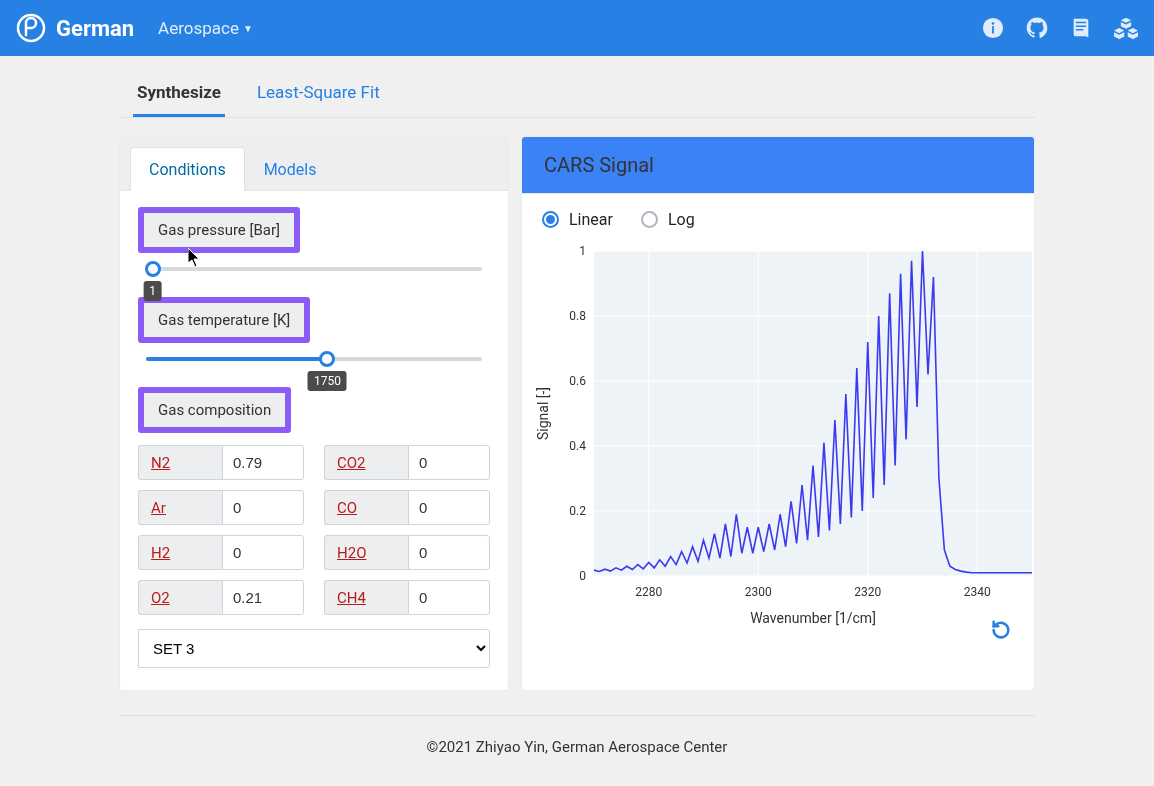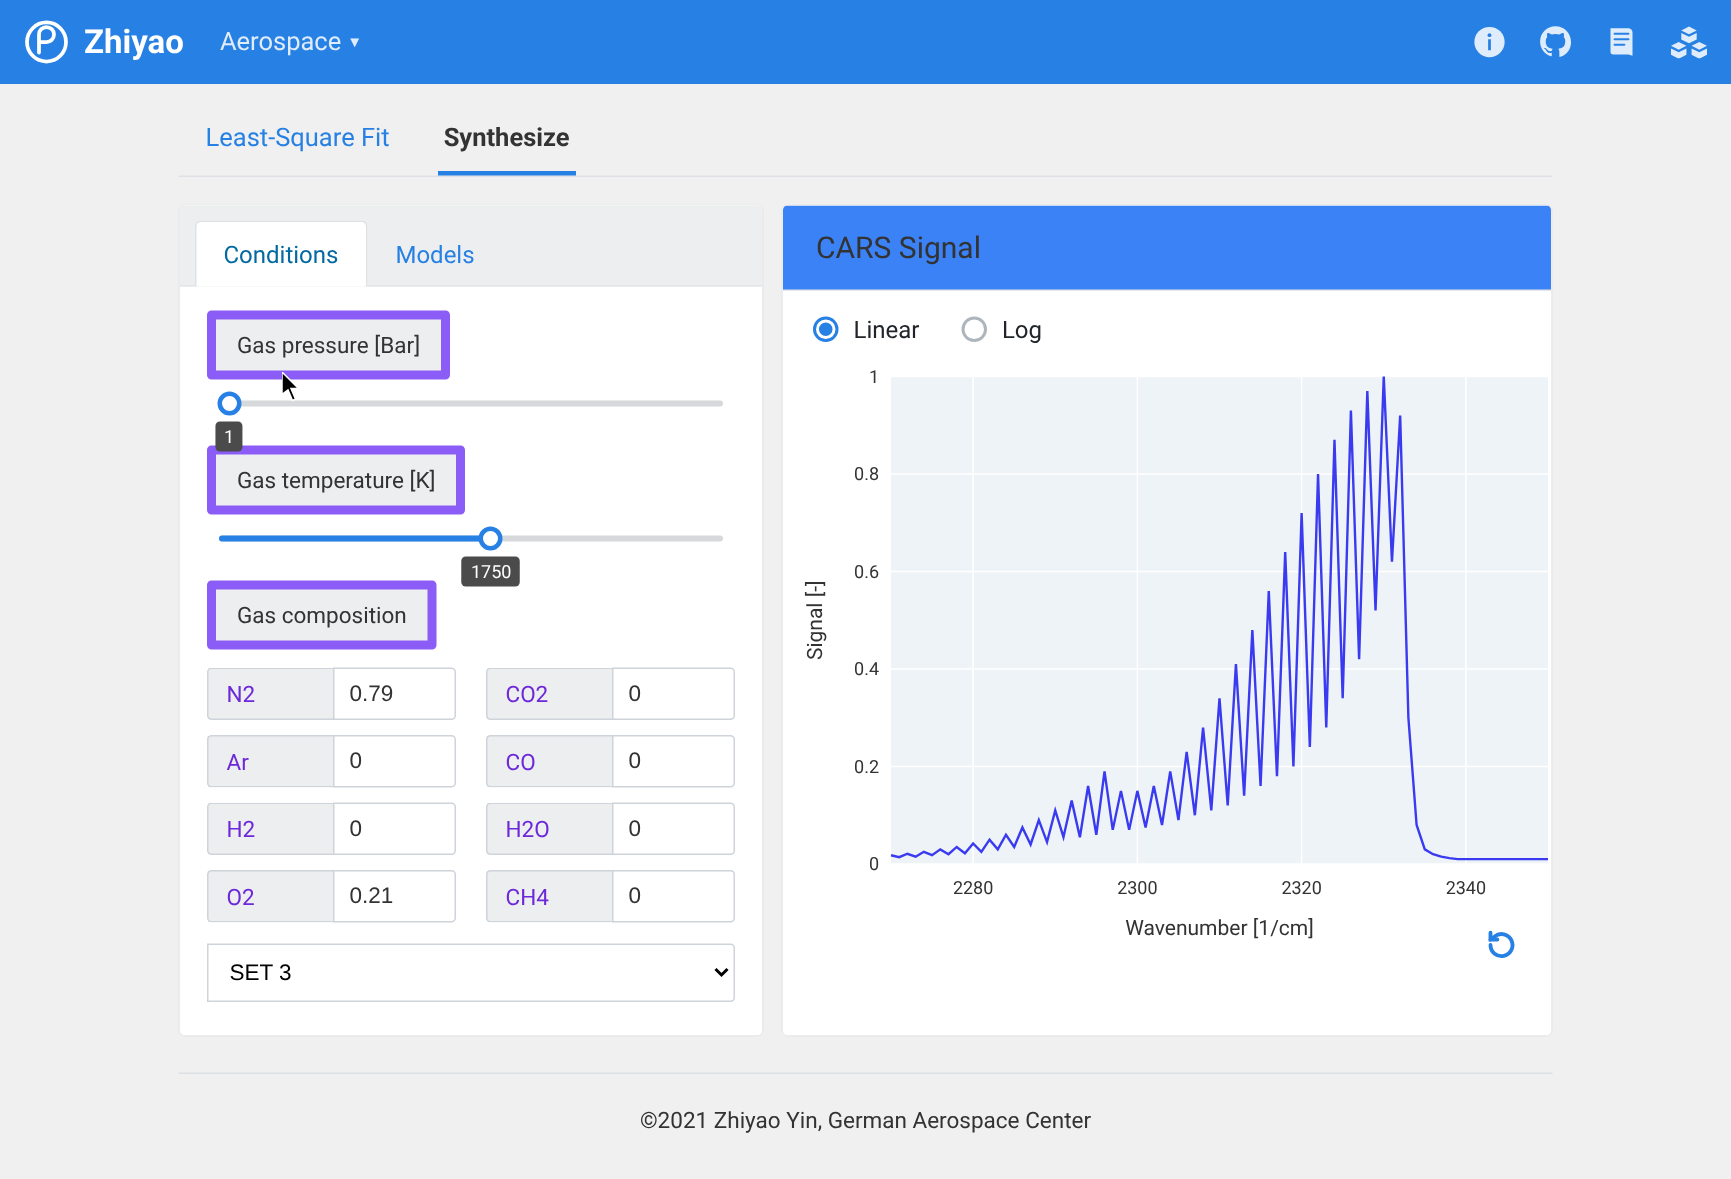--- a/index.html
+++ b/index.html
@@ -42,21 +42,21 @@
 
 .slider-wrap { position: relative; margin: 14px 8px 26px 8px; }
 .slider-track { position: relative; height: 4px; background: #d6d8db; border-radius: 2px; }
 .slider-fill { position: absolute; height: 4px; background: #2780e3; border-radius: 2px; left: 0; top: 0; }
 .slider-thumb { position: absolute; top: 50%; transform: translate(-50%, -50%); width: 16px; height: 16px; border: 3px solid #2780e3; background: #fff; border-radius: 50%; cursor: pointer; }
 .slider-badge { position: absolute; top: 14px; transform: translateX(-50%); background: #4b4b4b; color: #fff; font-size: 12px; padding: 3px 6px; border-radius: 3px; white-space: nowrap; }
 
 
 .comp-grid { display: grid; grid-template-columns: 1fr 1fr; gap: 10px 20px; margin-top: 12px; margin-bottom: 14px; }
 .input-group { display: flex; }
-.input-group .ig-label { display:flex; align-items:center; background: #eceeef; border: 1px solid #ced4da; border-right: none; padding: 0 12px; font-size: 15px; color: #6d28d9; border-top-left-radius: 3px; border-bottom-left-radius: 3px; width: 84px; flex-shrink: 0; }
+.input-group .ig-label { display:flex; align-items:center; background: #eceeef; border: 1px solid #ced4da; border-right: none; padding: 0 12px; font-size: 15px; color: #b91c1c; border-top-left-radius: 3px; border-bottom-left-radius: 3px; width: 84px; flex-shrink: 0; text-decoration: underline; }
 .input-group input { flex: 1; border: 1px solid #ced4da; border-top-right-radius: 3px; border-bottom-right-radius: 3px; padding: 8px 10px; font-size: 15px; color: #333; width: 0; }
 
 .select-row { display: flex; }
 .select-row .ig-label { display:flex; align-items:center; background: #eceeef; border: 1px solid #ced4da; border-right:none; padding: 10px 14px; font-size: 15px; color:#333; border-top-left-radius:3px; border-bottom-left-radius:3px; }
 .select-row select { flex:1; border:1px solid #ced4da; border-top-right-radius:3px; border-bottom-right-radius:3px; padding: 9px 10px; font-size: 15px; background:#fff; }
 
 
 .radio-row { display: flex; align-items: center; gap: 28px; margin-bottom: 12px; margin-left: 10px; }
 .radio-item { display: flex; align-items: center; gap: 10px; font-size: 16px; cursor: pointer; }
 .radio-outer { width: 17px; height: 17px; border: 2px solid #2780e3; border-radius: 50%; display:flex; align-items:center; justify-content:center; }
@@ -78,21 +78,21 @@
 <body>
 
 <nav class="navbar">
   <a class="brand">
     <span class="brand-logo">
       <svg width="30" height="30" viewBox="0 0 30 30">
           <circle cx="15" cy="15" r="13" fill="none" stroke="#fff" stroke-width="2.5"></circle>
           <path d="M10 22 V10 a5 5 0 0 1 10 0 a5 5 0 0 1 -5 5 h-5" fill="none" stroke="#fff" stroke-width="2.5" stroke-linecap="round"></path>
         </svg>
     </span>
-    <span>Zhiyao</span>
+    <span>German</span>
   </a>
   <div class="nav-dropdown">
     <span>Aerospace</span>
     <span class="caret">▼</span>
   </div>
   <div class="nav-right">
     <span class="nav-icon">
       <svg width="22" height="22" viewBox="0 0 24 24" fill="currentColor">
           <circle cx="12" cy="12" r="11"></circle>
           <rect x="11" y="10" width="2" height="8" fill="#2780e3"></rect>
@@ -114,22 +114,22 @@
       <svg width="24" height="22" viewBox="0 0 28 24" fill="currentColor">
           <path d="M14 0l6 3-6 3-6-3 6-3zm-6 5v5l6 3V8l-6-3zm12 0l-6 3v5l6-3V5zM6 12l6 3-6 3-6-3 6-3zm-6 5v5l6 3v-5l-6-3zm12 0l-6 3v5l6-3v-5zm10-5l6 3-6 3-6-3 6-3zm-6 5v5l6 3v-5l-6-3zm12 0l-6 3v5l6-3v-5z"></path>
         </svg>
     </span>
   </div>
 </nav>
 
 <div class="container">
 
   <div class="top-tabs">
+    <div class="top-tab active">Synthesize</div>
     <div class="top-tab">Least-Square Fit</div>
-    <div class="top-tab active">Synthesize</div>
   </div>
 
   <div class="cards">
 
     <div class="card card-left">
       <div class="card-header">
         <div class="sub-tabs">
           <div class="sub-tab active">Conditions</div>
           <div class="sub-tab">Models</div>
         </div>

